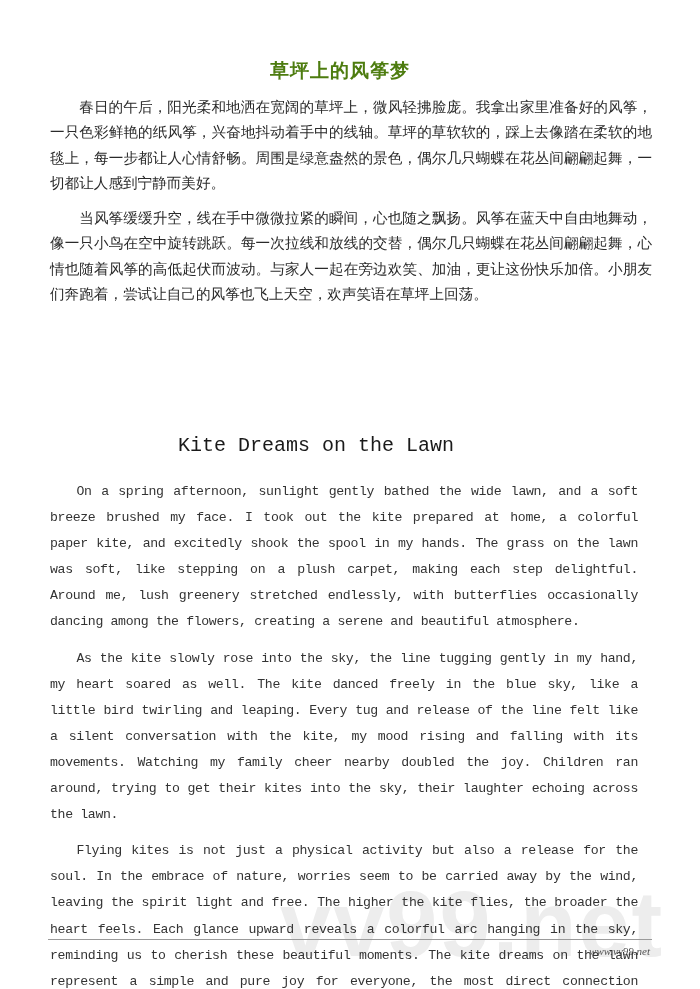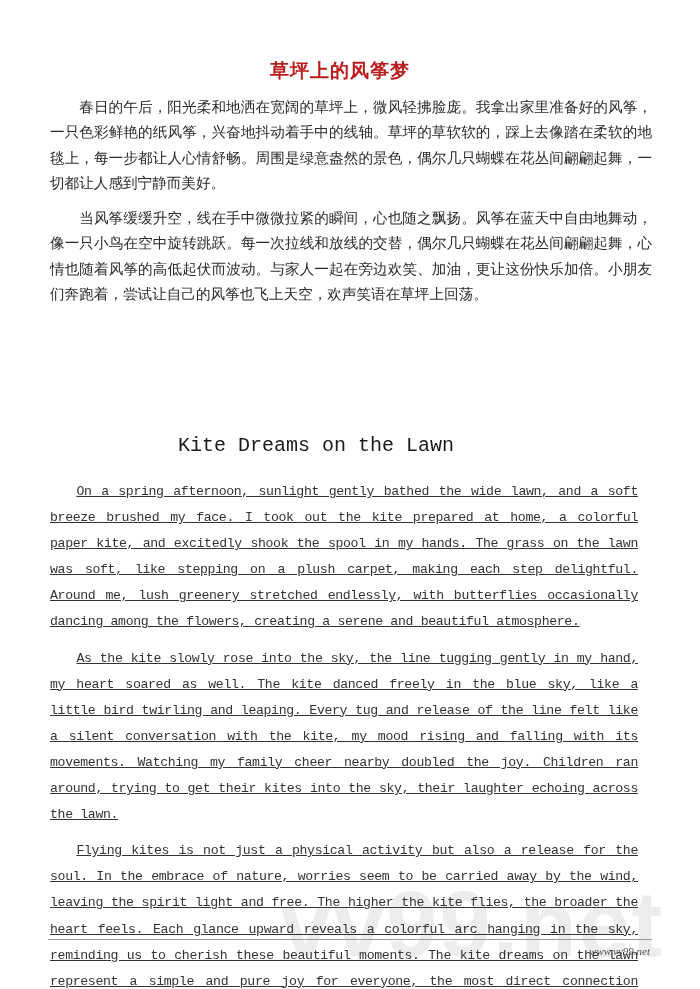--- a/index.html
+++ b/index.html
@@ -20,21 +20,21 @@
       width: 700px; height: 989px;
     }
     .zh-title {
       position: absolute;
       top: 58px;
       left: 0; width: 680px;
       text-align: center;
       font-family: "DejaVu Sans", sans-serif;
       font-weight: bold;
       font-size: 19px;
-      color: #b91c1c;
+      color: #4d7c0f;
       letter-spacing: 1px;
     }
     .zh-body {
       position: absolute;
       top: 94px;
       left: 50px;
       width: 602px;
       font-family: "DejaVu Serif", serif;
       font-size: 14.6px;
       line-height: 25.3px;
@@ -62,21 +62,20 @@
       font-family: "Liberation Mono", "DejaVu Sans Mono", monospace;
       font-size: 13.2px;
       line-height: 26.1px;
       color: #333;
     }
     .en-body p {
       margin: 0 14px 10px 0;
       text-indent: 2em;
       text-align: justify;
       letter-spacing: -0.35px;
-      text-decoration: underline;
     }
     .watermark {
       position: absolute;
       left: 280px;
       top: 878px;
       font-family: "Liberation Sans", sans-serif;
       font-weight: bold;
       font-size: 92px;
       color: #ededed;
       letter-spacing: 2px;

